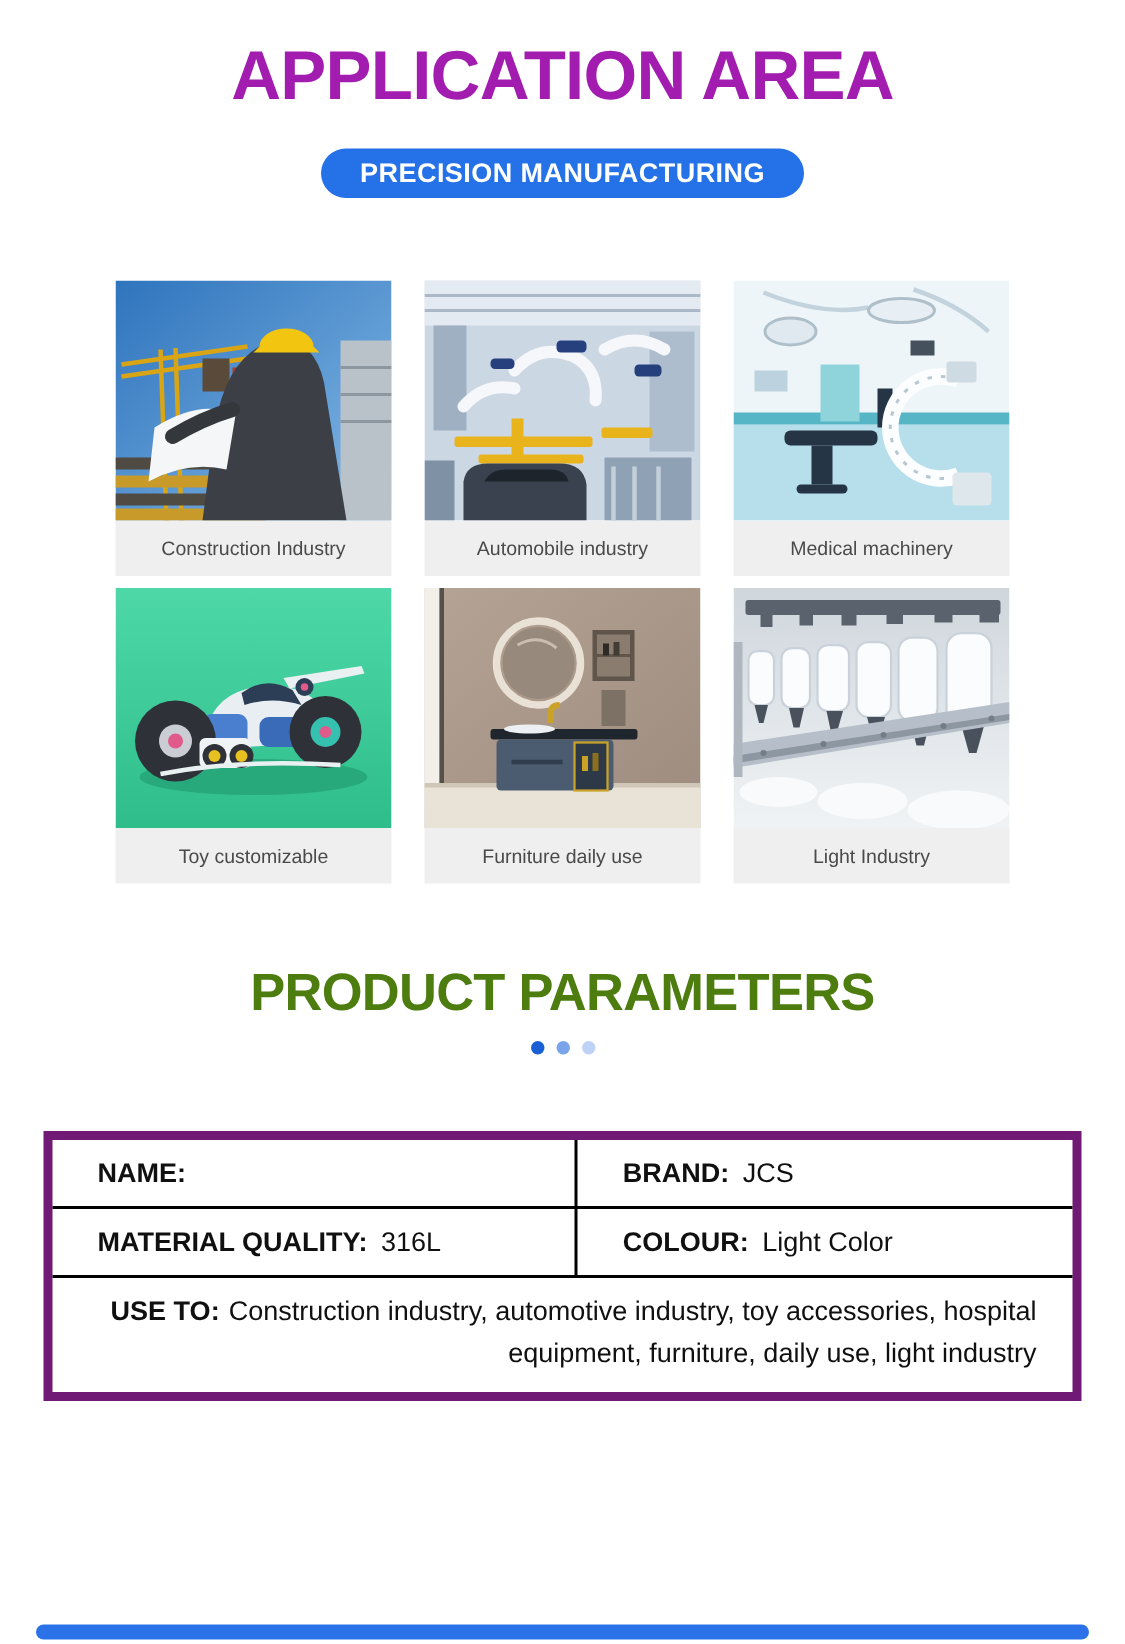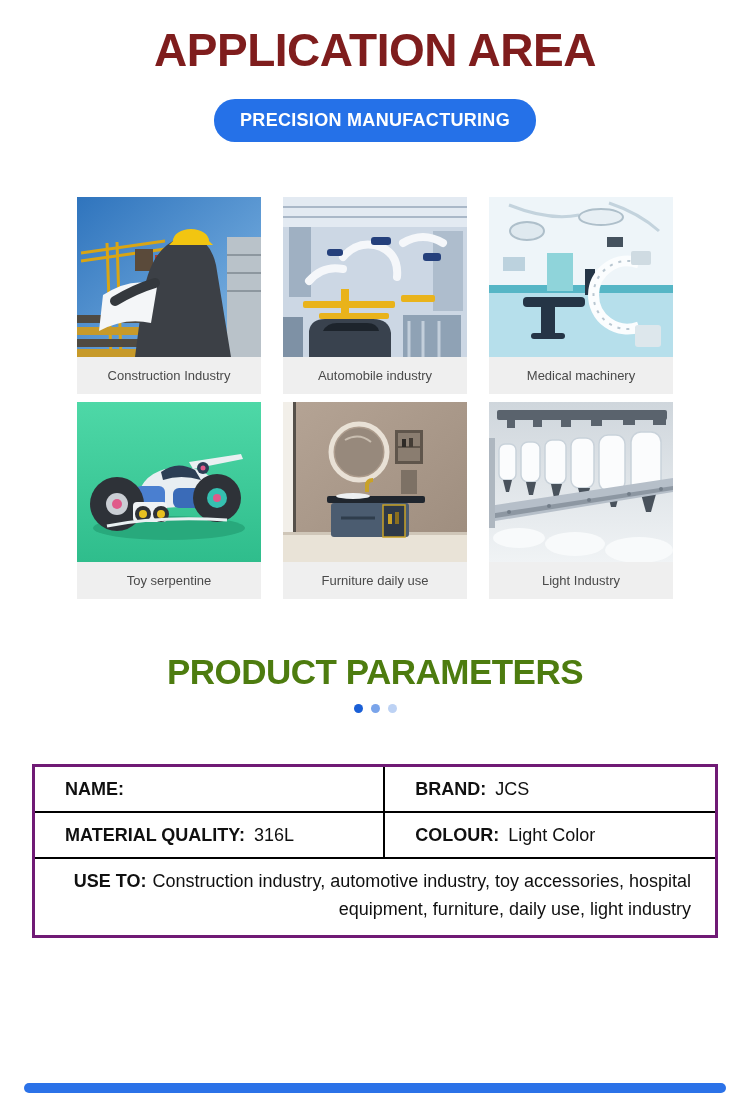--- a/index.html
+++ b/index.html
@@ -8,31 +8,31 @@
     background:#ffffff;
     font-family:"Liberation Sans","DejaVu Sans",sans-serif;
     -webkit-font-smoothing:antialiased;
   }
   .col{display:flex;flex-direction:column;align-items:center;}
 
   
   .h-title{
     margin:26px 0 0;
     font-size:46px;font-weight:800;letter-spacing:-0.5px;
-    color:#7f1d1d;text-align:center;line-height:1.08;
+    color:#a21caf;text-align:center;line-height:1.08;
   }
   .h-title2{
     margin:54px 0 0;
     width:430px;
     font-size:35px;font-weight:800;letter-spacing:-0.5px;
     color:#4d7c0f;text-align:center;line-height:1.1;
   }
   .badge{
     margin-top:23px;
-    height:43px;border-radius:21px;
+    height:33px;border-radius:21px;
     background:#2571e8;color:#ffffff;
     display:flex;align-items:center;justify-content:center;
     padding:0 26px;
     font-size:18px;font-weight:700;letter-spacing:0.3px;
   }
 
   
   .grid{
     margin-top:55px;
     width:596px;
@@ -50,21 +50,21 @@
   
   .dots{margin-top:13px;display:flex;gap:8px;}
   .dot{width:9px;height:9px;border-radius:50%;}
   .dot.d1{background:#1a5fd6;}
   .dot.d2{background:#7aa4ea;}
   .dot.d3{background:#bdd2f4;}
 
   
   .ptable{
     margin-top:51px;
-    width:680px;border:3px solid #701a75;background:#fff;
+    width:680px;border:6px solid #701a75;background:#fff;
     color:#101010;
   }
   .prow{display:grid;grid-template-columns:51.2% 48.8%;border-top:2px solid #000;}
   .prow:first-child{border-top:none;}
   .prow.full{display:block;}
   .pcell{
     border-left:2px solid #000;
     padding:11px 10px 11px 30px;
     display:flex;align-items:center;
     font-size:18px;min-height:22px;
@@ -226,21 +226,21 @@
           <rect x="56" y="100" width="34" height="20" rx="4" fill="#f0f3f5"></rect>
           <circle cx="66" cy="112" r="8" fill="#2e3238"></circle>
             <circle cx="66" cy="112" r="4" fill="#e8c020"></circle>
           <circle cx="84" cy="112" r="8" fill="#2e3238"></circle>
             <circle cx="84" cy="112" r="4" fill="#e8c020"></circle>
         </g>
         <path d="M30 124 q50 -10 120 -6" stroke="#e9f0f2" stroke-width="3" fill="none"></path>
         <circle cx="126" cy="66" r="6" fill="#2c3e55"></circle>
           <circle cx="126" cy="66" r="2.5" fill="#e05a8a"></circle>
       </svg>
-      <div class="cap">Toy serpentine</div>
+      <div class="cap">Toy customizable</div>
     </div>
 
     <div class="card">
       <svg class="pic" viewBox="0 0 184 160" xmlns="http://www.w3.org/2000/svg">
         <defs>
             <linearGradient id="fwall" x1="0" y1="0" x2="1" y2="1">
           <stop offset="0" stop-color="#b5a495"></stop>
               <stop offset="1" stop-color="#9d8c7d"></stop>
         </linearGradient>
           </defs>

